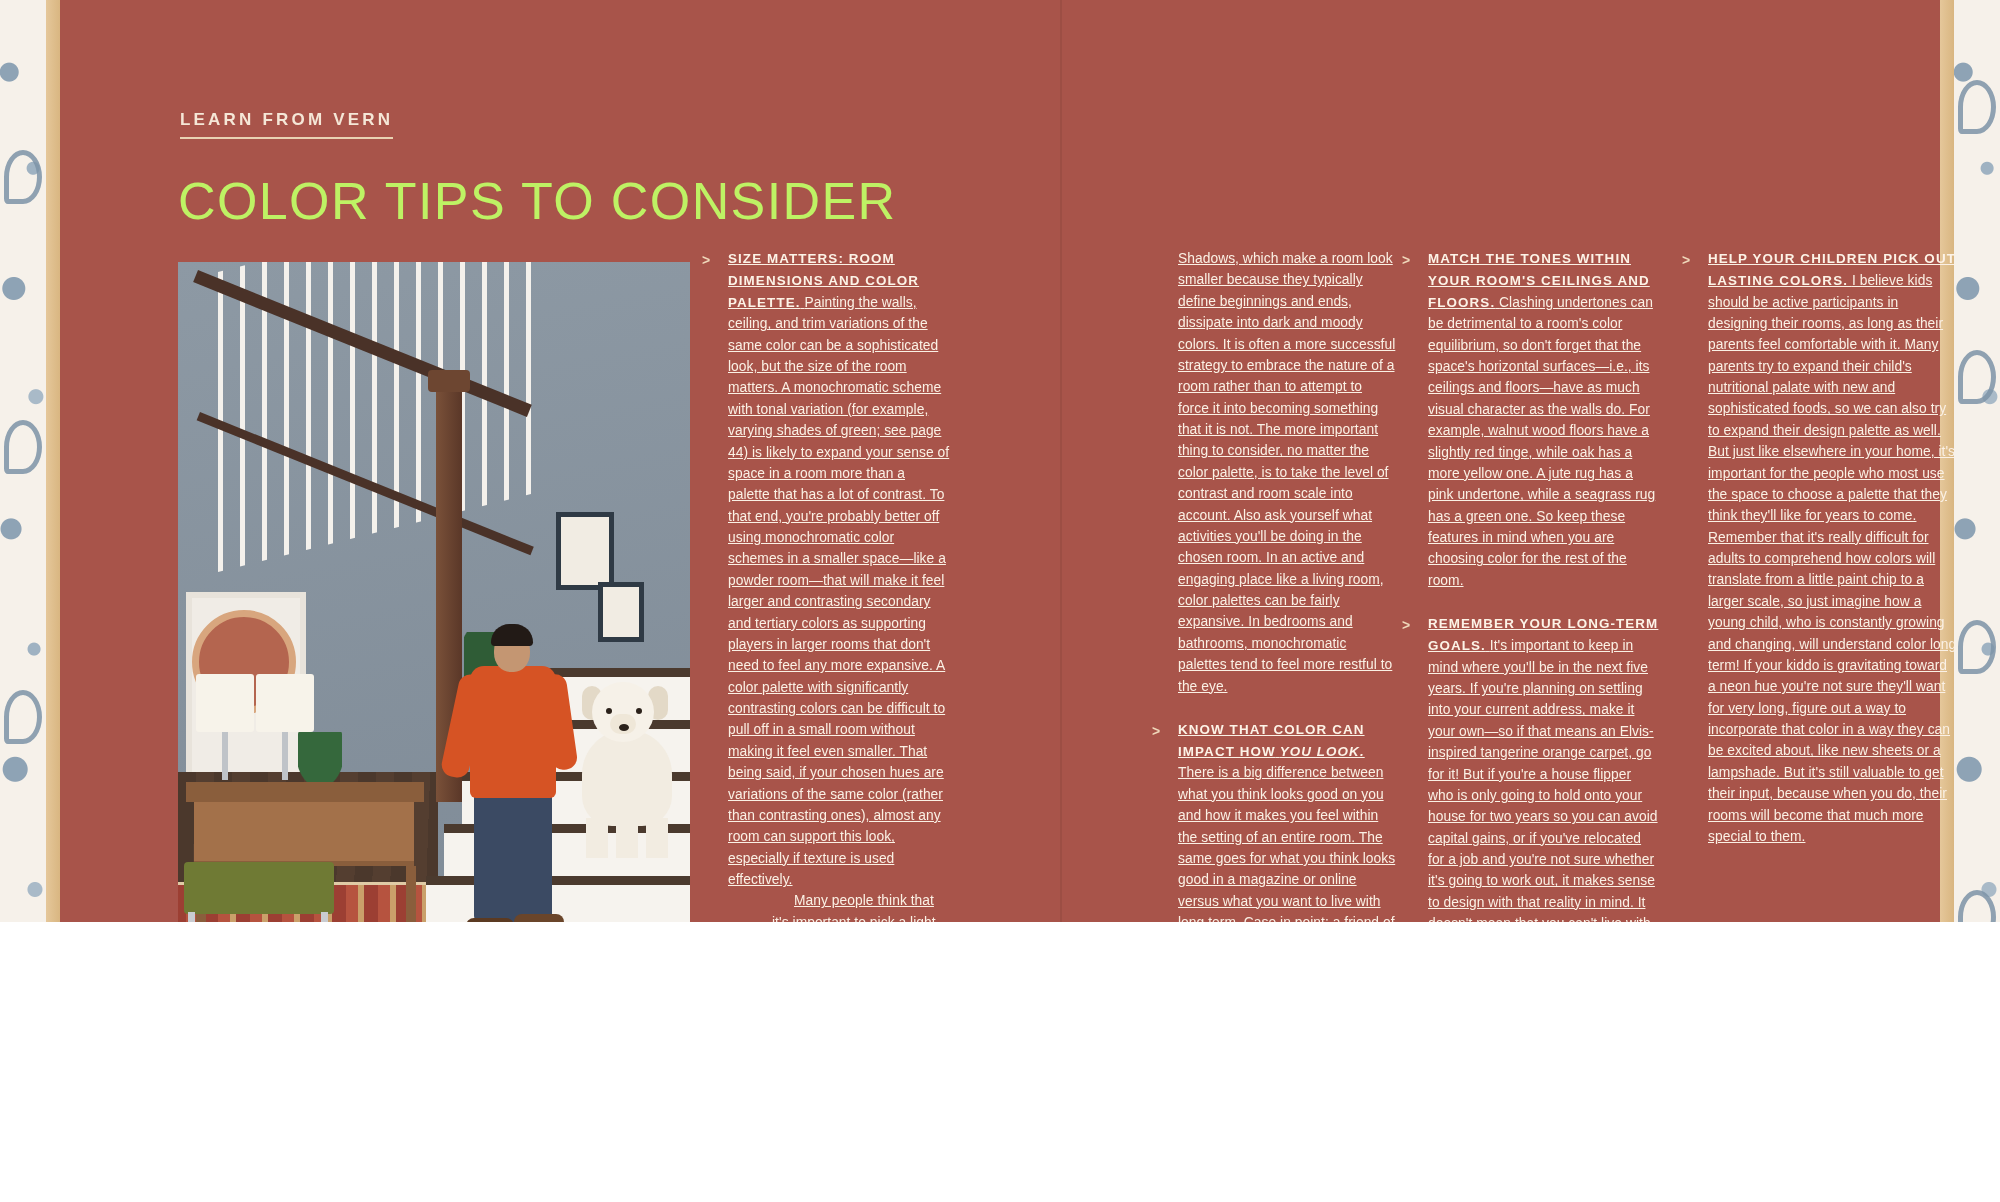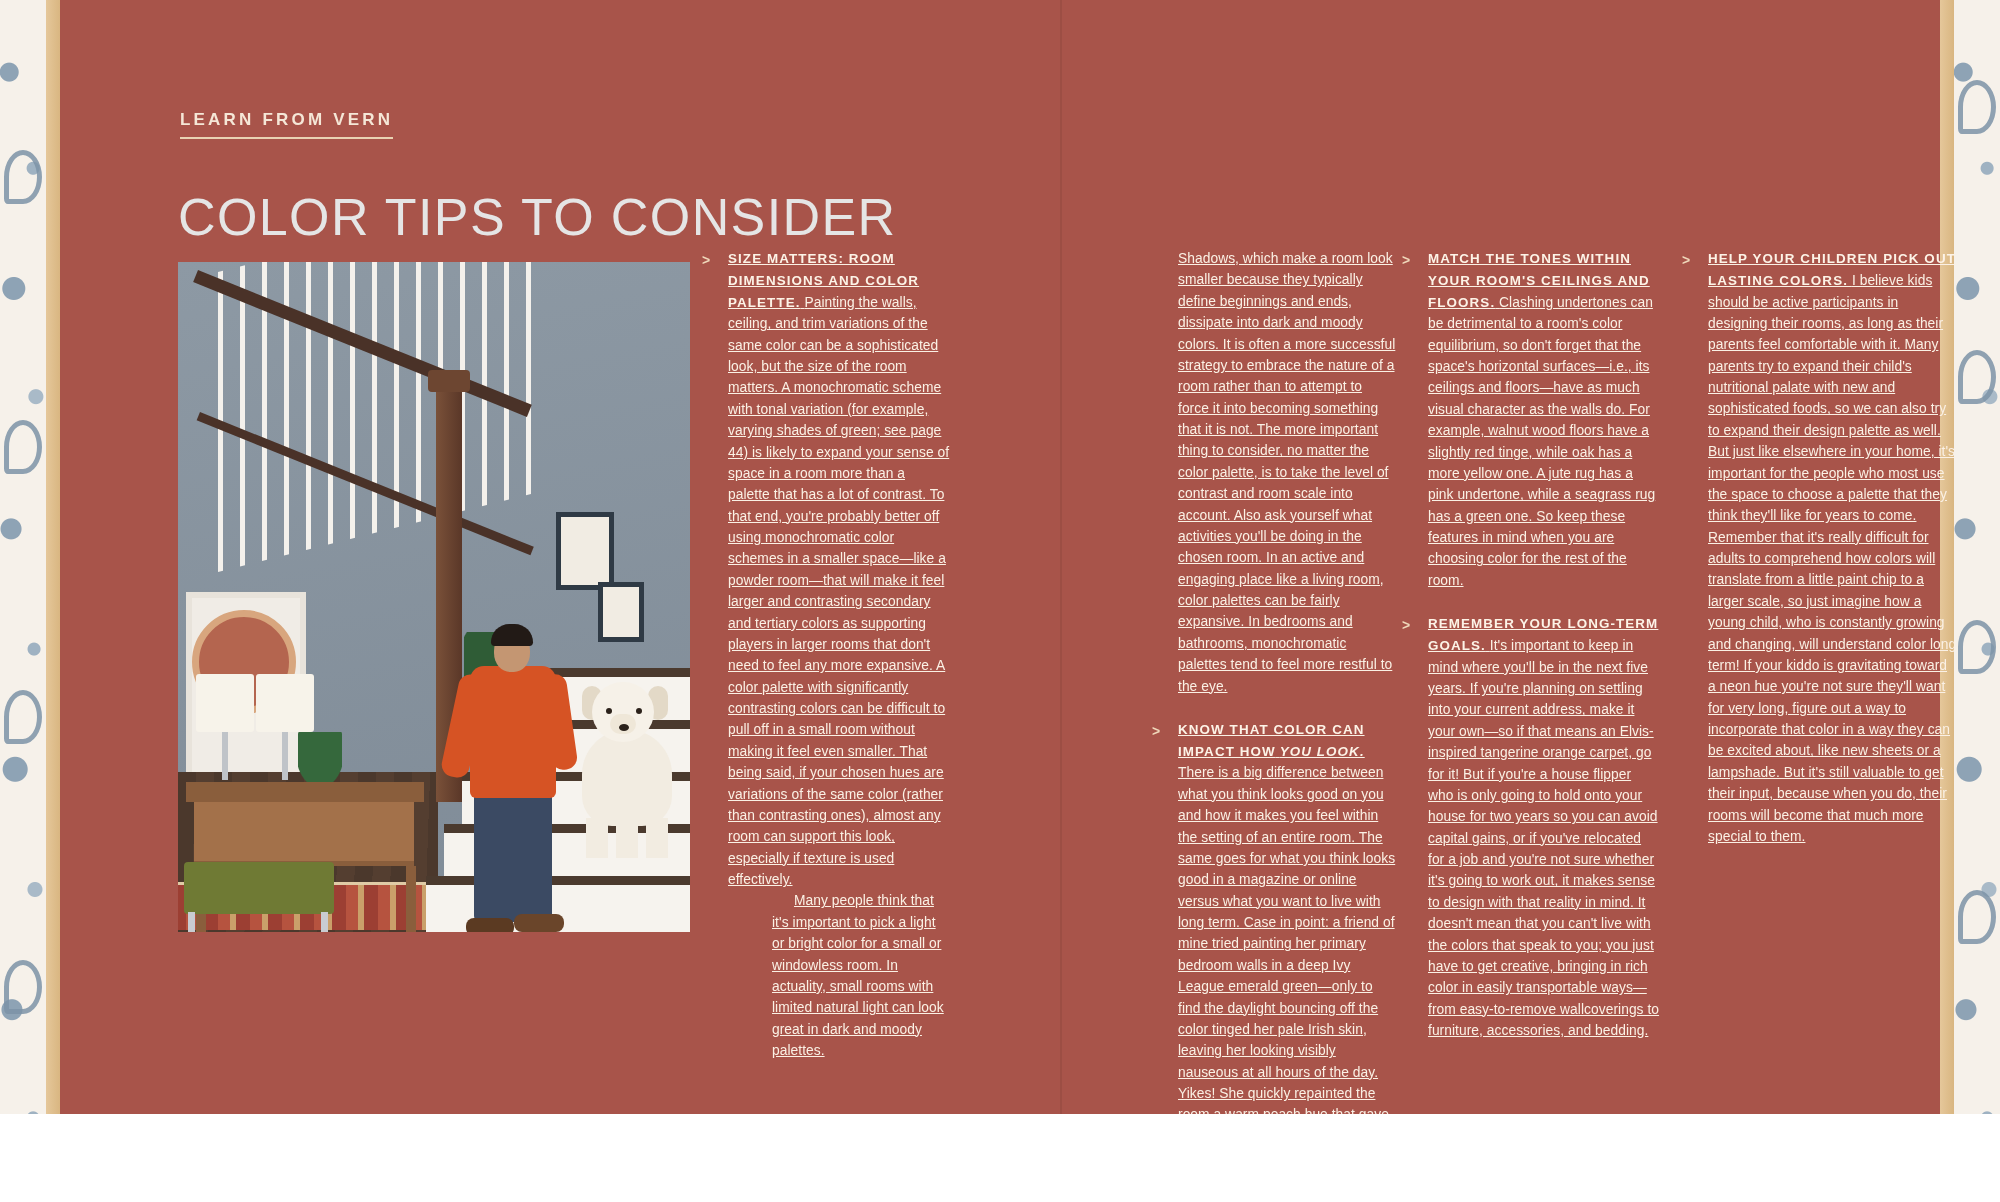--- a/index.html
+++ b/index.html
@@ -9,21 +9,21 @@
     height: 1202px;
     background: #ffffff;
     font-family: "Liberation Sans", sans-serif;
     overflow: hidden;
   }
 
   
   .page {
     position: relative;
     width: 2000px;
-    height: 1114px;
+    height: 922px;
     background: #f3ece2;
     overflow: hidden;
   }
 
   
   .edge-band {
     position: absolute;
     top: 0;
     width: 46px;
     height: 1202px;
@@ -96,22 +96,22 @@
     position: absolute;
     left: 0;
     bottom: -9px;
     width: 100%;
     height: 2px;
     background: #e9d3b3;
   }
   .title {
     position: absolute;
     left: 118px;
-    top: 152px;
-    color: #e5e5e5;
+    top: 136px;
+    color: #bef264;
     font-size: 52px;
     letter-spacing: 1.4px;
     font-weight: 400;
     font-family: "Liberation Sans", sans-serif;
   }
 
   
   .photo {
     position: absolute;
     left: 118px;

